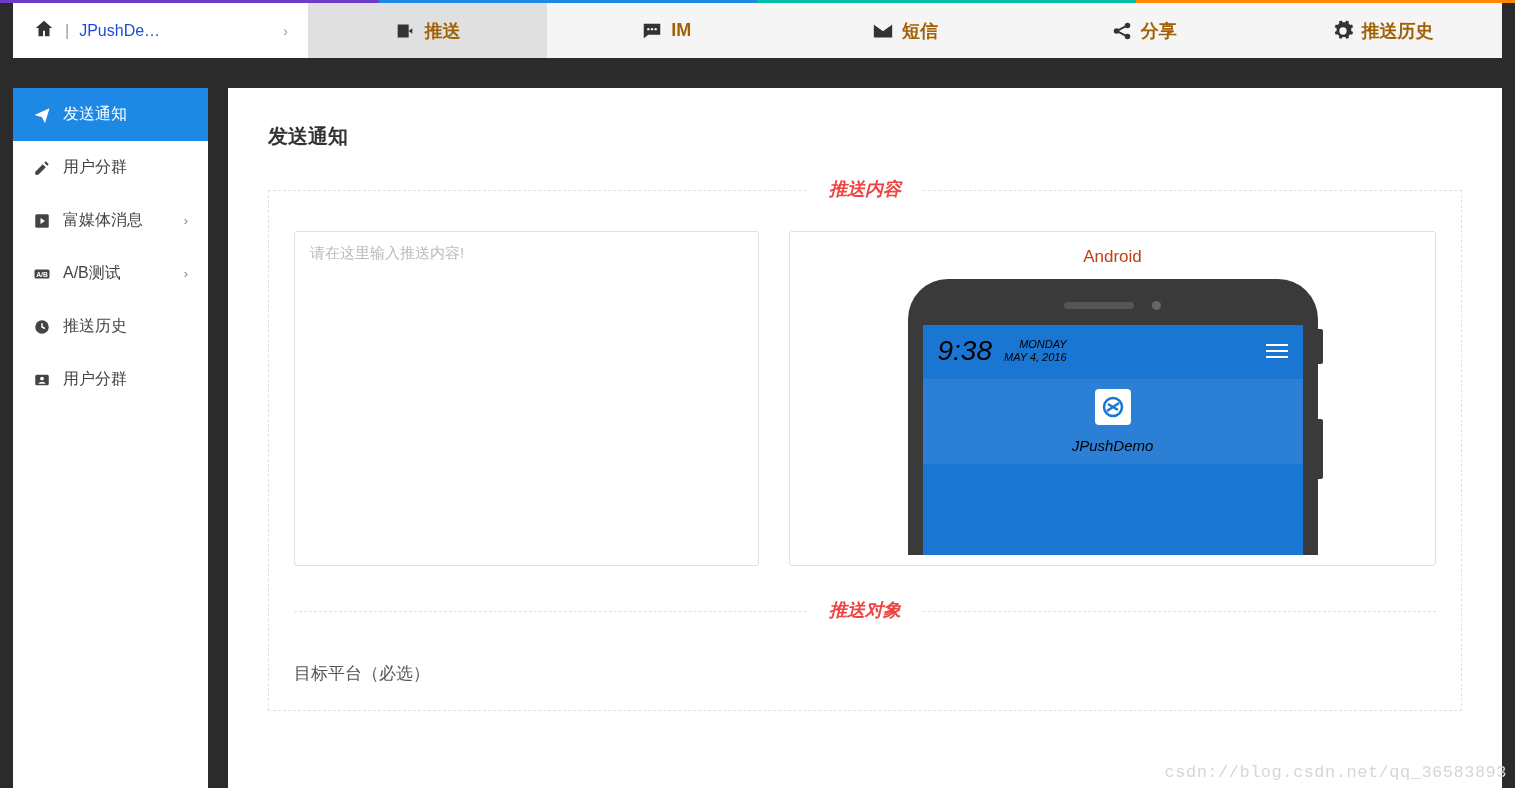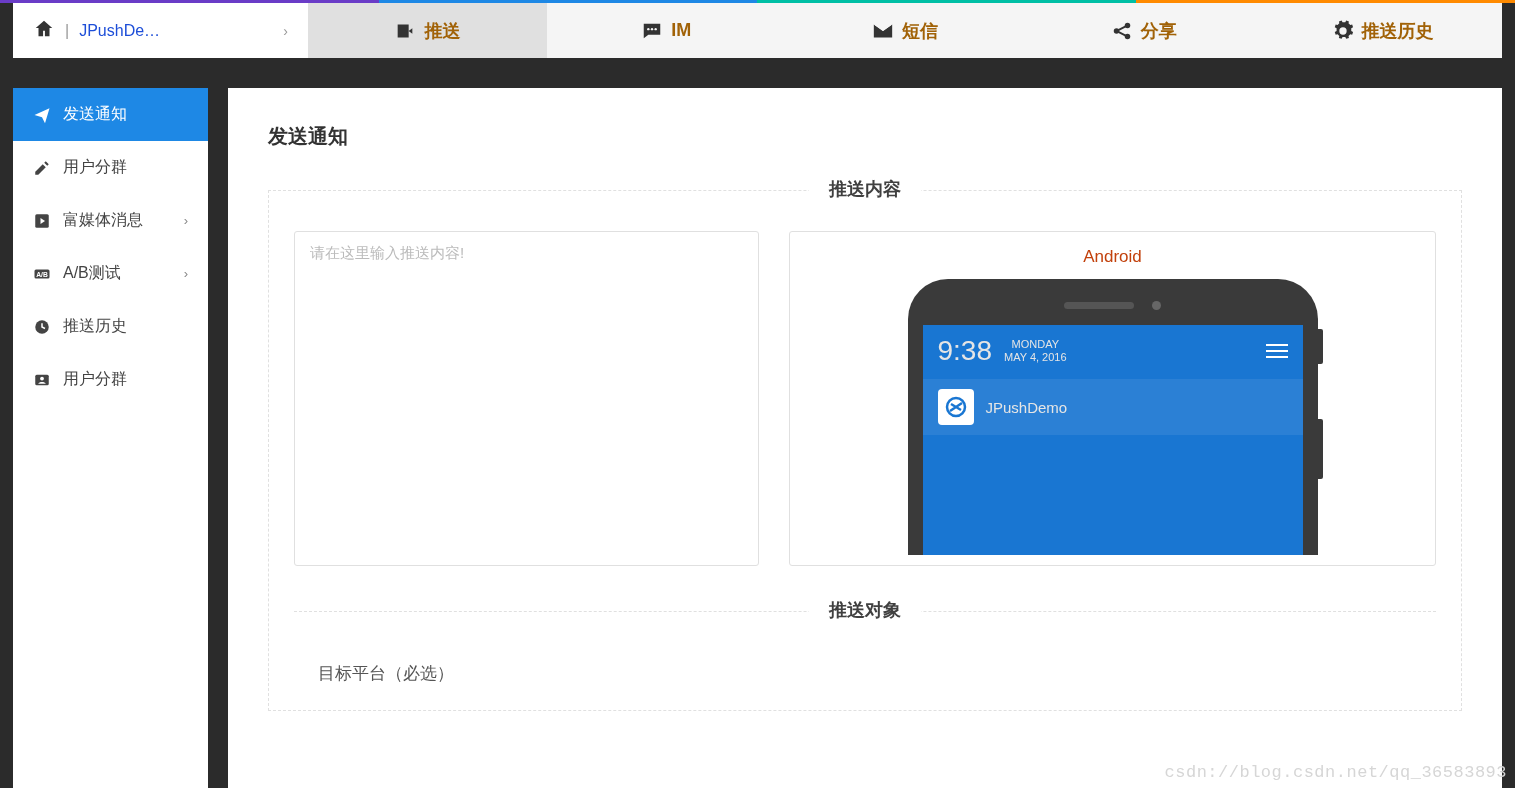--- a/index.html
+++ b/index.html
@@ -111,21 +111,22 @@
 }
 .section-header {
   position: absolute;
   top: -14px;
   left: 50%;
   transform: translateX(-50%);
   background: #fff;
   padding: 0 20px;
   font-size: 18px;
   font-weight: 700;
-  color: #404040;
+  color: #ef4444;
+  font-style: italic;
 }
 .section-row {
   display: flex;
   gap: 30px;
 }
 .push-textarea {
   flex: 0 0 465px;
   height: 335px;
   border: 1px solid #e0e0e0;
   border-radius: 3px;
@@ -185,23 +186,24 @@
   right: -5px;
   width: 5px;
   background: #3a3a3a;
   border-radius: 0 2px 2px 0;
 }
 .phone-btn-right.b1 { top: 50px; height: 35px; }
 .phone-btn-right.b2 { top: 140px; height: 60px; }
 
 .screen {
   background: #1976d2;
-  color: #e5e5e5;
-  text-align: center;
+  color: #000000;
+  text-align: right;
   min-height: 230px;
+  font-style: italic;
 }
 .status-bar {
   display: flex;
   align-items: center;
   padding: 10px 15px;
   gap: 12px;
 }
 .status-time {
   font-size: 28px;
   font-weight: 300;
@@ -218,20 +220,21 @@
 }
 .status-right span { width: 22px; height: 2px; background: #fff; display: block; }
 
 .notif {
   display: flex;
   align-items: center;
   padding: 10px 15px;
   gap: 12px;
   background: rgba(255,255,255,0.08);
   margin-top: 2px;
+  flex-direction: column;
 }
 .notif-icon {
   width: 36px;
   height: 36px;
   background: #fff;
   border-radius: 4px;
   display: flex;
   align-items: center;
   justify-content: center;
 }
@@ -242,21 +245,20 @@
   margin-top: 45px;
   border-top: 1px dashed #e0e0e0;
   position: relative;
   padding-top: 50px;
 }
 .section2 .section-header { top: -14px; }
 
 .field-label {
   font-size: 17px;
   color: #555;
-  margin-left: 24px;
 }
 .watermark {
   position: fixed;
   right: 8px;
   bottom: 6px;
   color: #d6d6d6;
   font-family: "Courier New", monospace;
   font-size: 17px;
   letter-spacing: 0.5px;
   pointer-events: none;

